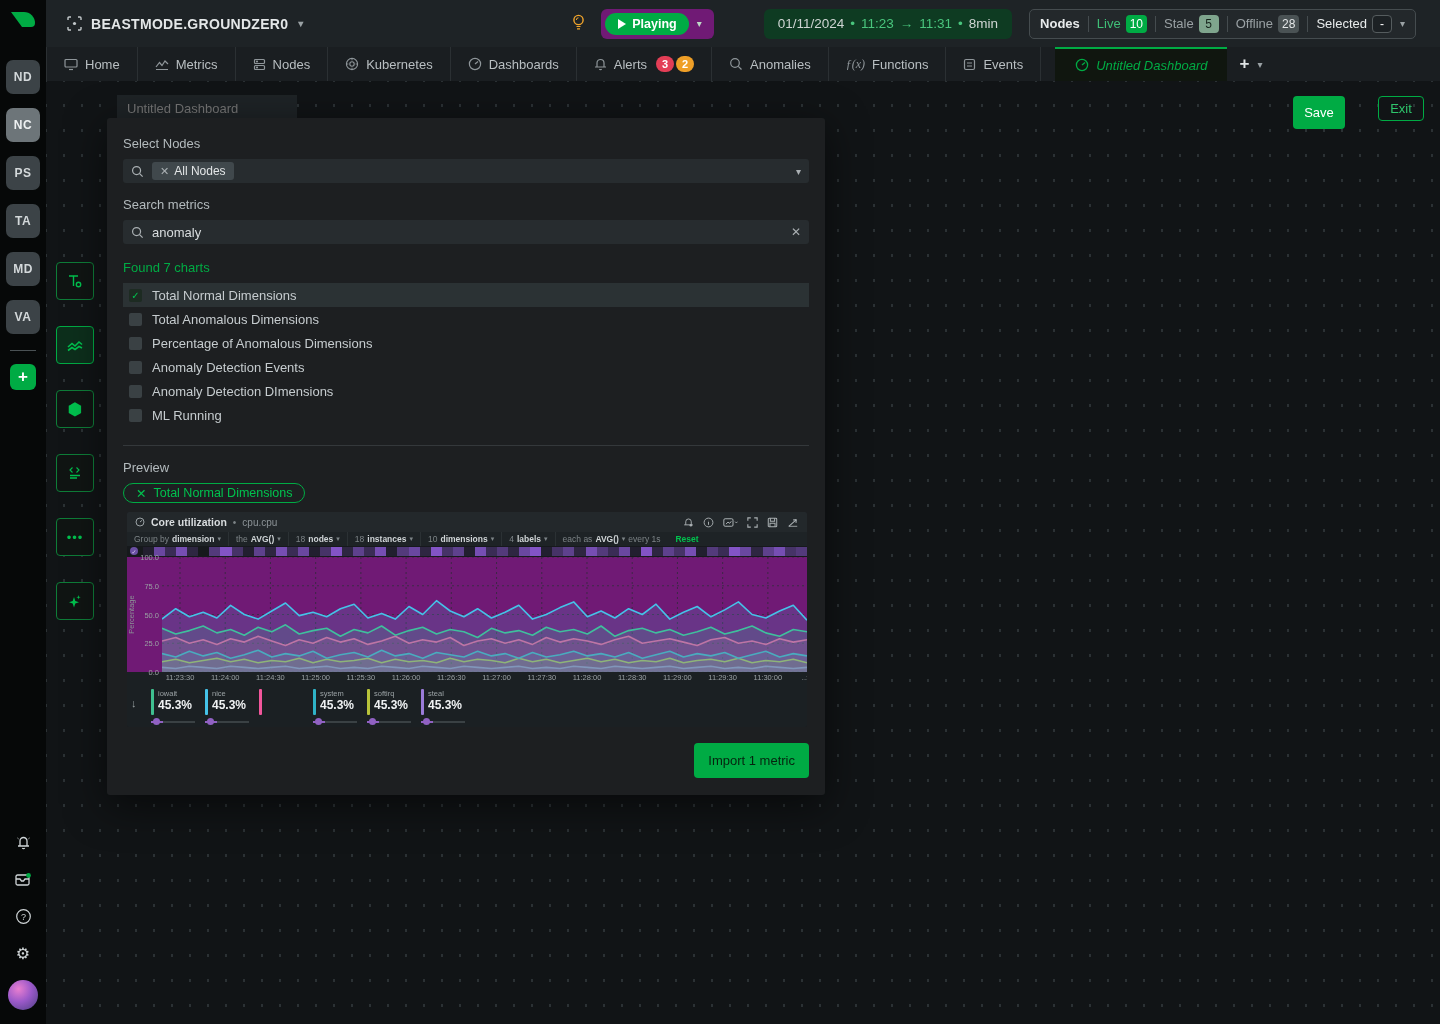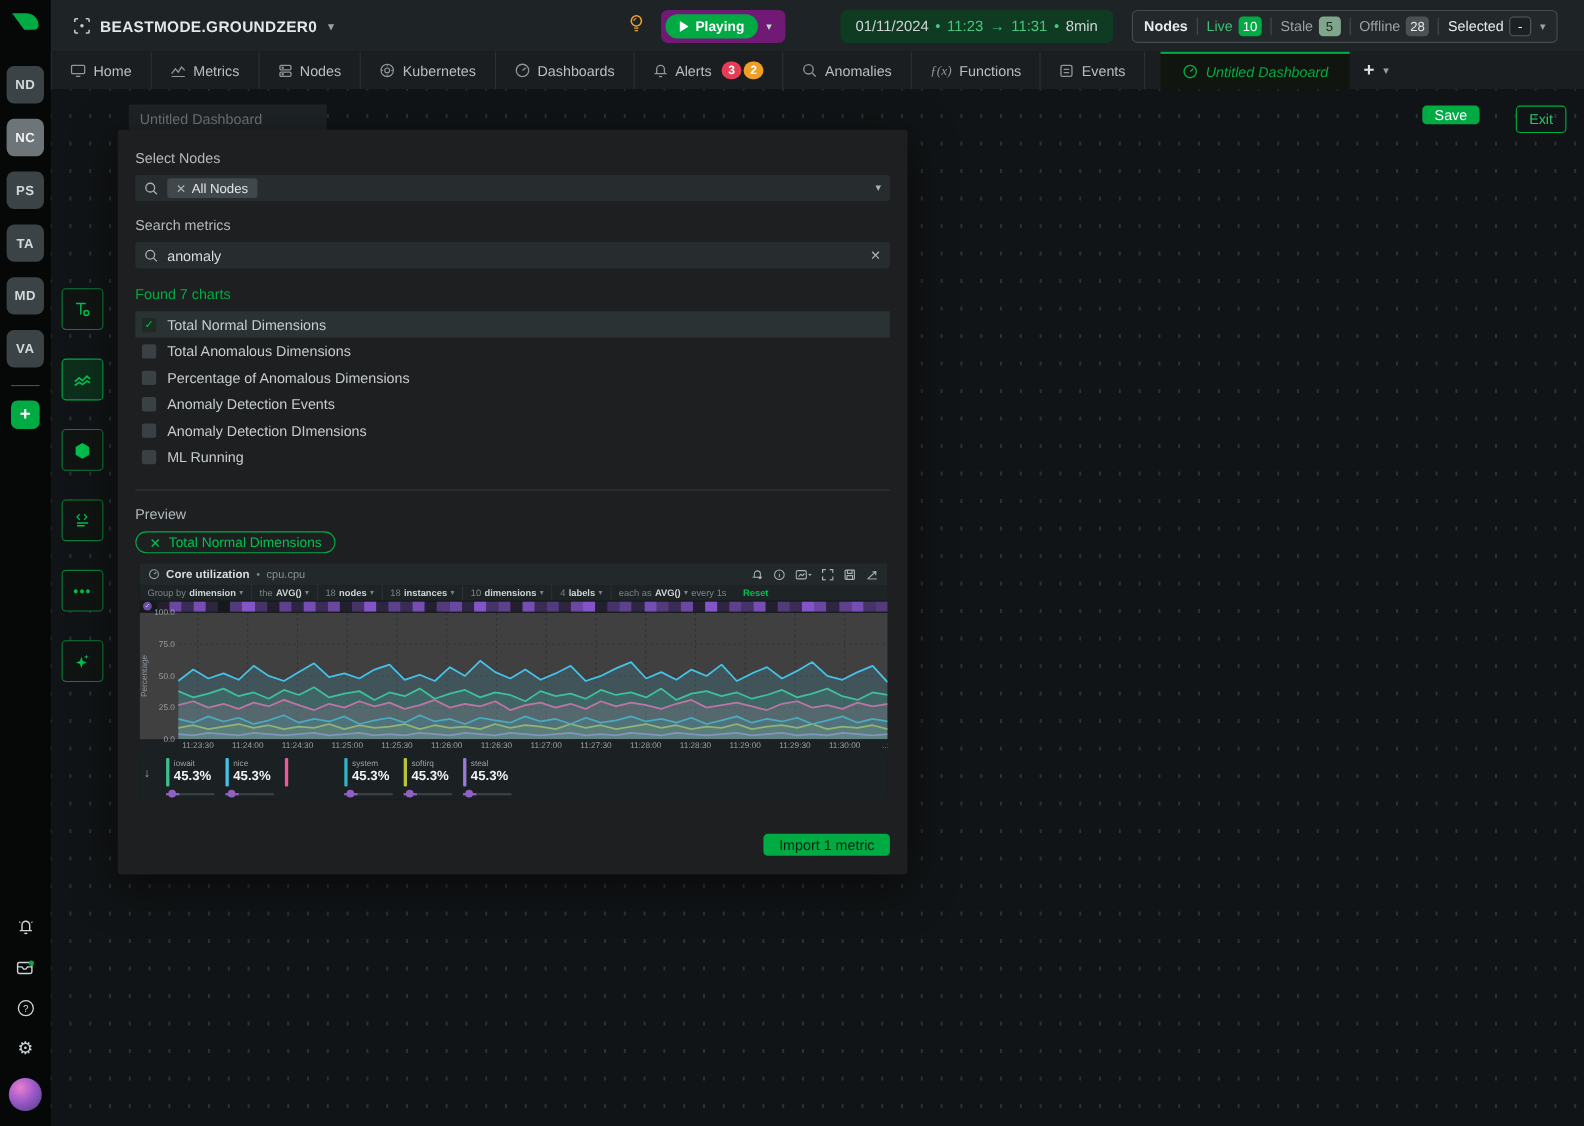--- a/index.html
+++ b/index.html
@@ -55,21 +55,21 @@
   .tab.active { background:#10160f; border-top:2px solid #00ab44; border-right:none; color:#00ab44; font-style:italic; padding:0 20px; }
   .tab.active .ticon { color:#00ab44; }
   .tab-plus { display:flex; align-items:center; gap:8px; padding:0 12px; color:#dfe3e4; cursor:pointer; }
   .tab-plus .p { font-size:17px; font-weight:bold; }
   .tab-plus .chev { color:#9aa1a4; font-size:10px; }
 
   
   .canvas { position:absolute; left:46px; right:0; top:81px; bottom:0; background:#111416;
             background-image:radial-gradient(#2b3134 1.1px, transparent 1.2px); background-size:18px 25px; background-position:9px 12px; }
   .dash-name { position:absolute; left:71px; top:14px; width:180px; height:26px; background:#1e2326; border:none; color:#5f666a; font-size:13px; padding:0 10px; font-family:"Liberation Sans",sans-serif; }
-  .save-btn { position:absolute; right:95px; top:15px; width:52px; height:17px; background:#00ab44; border:none; border-radius:4px; color:#fff; font-size:13px; cursor:pointer; font-family:"Liberation Sans",sans-serif; }
+  .save-btn { position:absolute; right:95px; top:15px; width:52px; height:33px; background:#00ab44; border:none; border-radius:4px; color:#fff; font-size:13px; cursor:pointer; font-family:"Liberation Sans",sans-serif; }
   .exit-btn { position:absolute; right:16px; top:15px; width:46px; height:25px; background:transparent; border:1px solid #00ab44; border-radius:4px; color:#2ec46b; font-size:13px; cursor:pointer; font-family:"Liberation Sans",sans-serif; }
 
   
   .toolrail { position:absolute; left:10px; top:181px; display:flex; flex-direction:column; gap:26px; z-index:20; }
   .tool { width:38px; height:38px; border:1px solid #0e7d38; border-radius:4px; color:#00c24e; display:flex; align-items:center; justify-content:center; cursor:pointer; background:#101513; font-size:17px; }
   .tool.active { background:#0d2f1c; border-color:#00ab44; }
 
   
   .modal { position:absolute; left:61px; top:37px; width:718px; height:677px; background:#1d1f21; border-radius:3px; box-shadow:0 10px 40px rgba(0,0,0,.55); z-index:25; padding:18px 16px; }
   .mlabel { color:#b3babd; font-size:13px; margin-bottom:8px; }
@@ -99,42 +99,42 @@
   .chead-ics { margin-left:auto; display:flex; align-items:center; gap:9px; color:#aab0b3; }
   .chead-ics svg { cursor:pointer; }
   .ctoolbar { height:14px; display:flex; align-items:center; font-size:8.5px; color:#7d8487; background:#1e2326; }
   .tseg { display:flex; align-items:center; gap:3px; padding:0 7px; border-right:1px solid #2b3134; height:100%; white-space:nowrap; }
   .tseg b { color:#cfd4d6; font-weight:bold; }
   .tseg .chev { font-size:7px; }
   .treset { color:#00c24e; font-weight:bold; padding:0 8px; cursor:pointer; }
   .ribbon { height:11px; background:#16191c; display:flex; align-items:stretch; padding-left:16px; position:relative; }
   .ribbon .aic { position:absolute; left:3px; top:1px; width:8px; height:8px; border-radius:50%; background:#6a4fa3; color:#d9ccf3; font-size:6px; display:flex; align-items:center; justify-content:center; }
   .rib-bar { flex:1; margin:1px 0; }
-  .plotwrap { flex:1; display:flex; background:#404040; }
+  .plotwrap { flex:1; display:flex; background:#701a75; }
   .ylab { width:9px; display:flex; align-items:center; justify-content:center; }
   .ylab span { transform:rotate(-90deg); font-size:7.5px; color:#8b9296; white-space:nowrap; }
   .yticks { width:26px; position:relative; }
   .yticks div { position:absolute; right:3px; font-size:7.5px; color:#9aa1a4; transform:translateY(-50%); }
   .plot { position:relative; flex:1; }
   .plot svg { position:absolute; inset:0; }
   .xticks { height:13px; position:relative; margin-left:35px; }
   .xticks div { position:absolute; top:1px; font-size:7.5px; color:#9aa1a4; transform:translateX(-50%); white-space:nowrap; }
   .legend { height:42px; background:#1b2023; display:flex; align-items:flex-start; padding:4px 6px 0 4px; gap:10px; }
   .larrow { color:#9aa1a4; font-size:11px; margin-top:8px; width:10px; cursor:pointer; }
   .litem { display:flex; flex-direction:column; cursor:pointer; }
   .litop { display:flex; gap:4px; }
   .lbar { width:3px; height:26px; border-radius:1px; }
   .lname { font-size:7.5px; color:#9aa1a4; }
   .lval { font-size:12px; color:#f0f2f3; font-weight:bold; }
   .lslider { margin-top:3px; width:44px; height:7px; position:relative; }
   .lslider .track { position:absolute; top:3px; left:0; right:0; height:1.5px; background:#3a4144; }
   .lslider .fill { position:absolute; top:3px; left:0; width:12px; height:1.5px; background:#9061c2; }
   .lslider .knob { position:absolute; top:0; left:2px; width:7px; height:7px; border-radius:50%; background:#9061c2; }
 
-  .import-btn { position:absolute; right:16px; bottom:17px; height:20px; padding:0 14px; background:#00ab44; border:none; border-radius:4px; color:#06230f; font-size:13px; cursor:pointer; font-family:"Liberation Sans",sans-serif; }
+  .import-btn { position:absolute; right:16px; bottom:17px; height:35px; padding:0 14px; background:#00ab44; border:none; border-radius:4px; color:#06230f; font-size:13px; cursor:pointer; font-family:"Liberation Sans",sans-serif; }
 </style>
 </head>
 <body>
 
 <div class="app">
 
   <div class="side">
     <div class="logo">
       <svg width="30" height="30" viewBox="0 0 30 30">
           <path d="M3 4 h13 a11 11 0 0 1 11 11 a4 4 0 0 1 -4 4 h-9 z" fill="#00ab44"></path>

